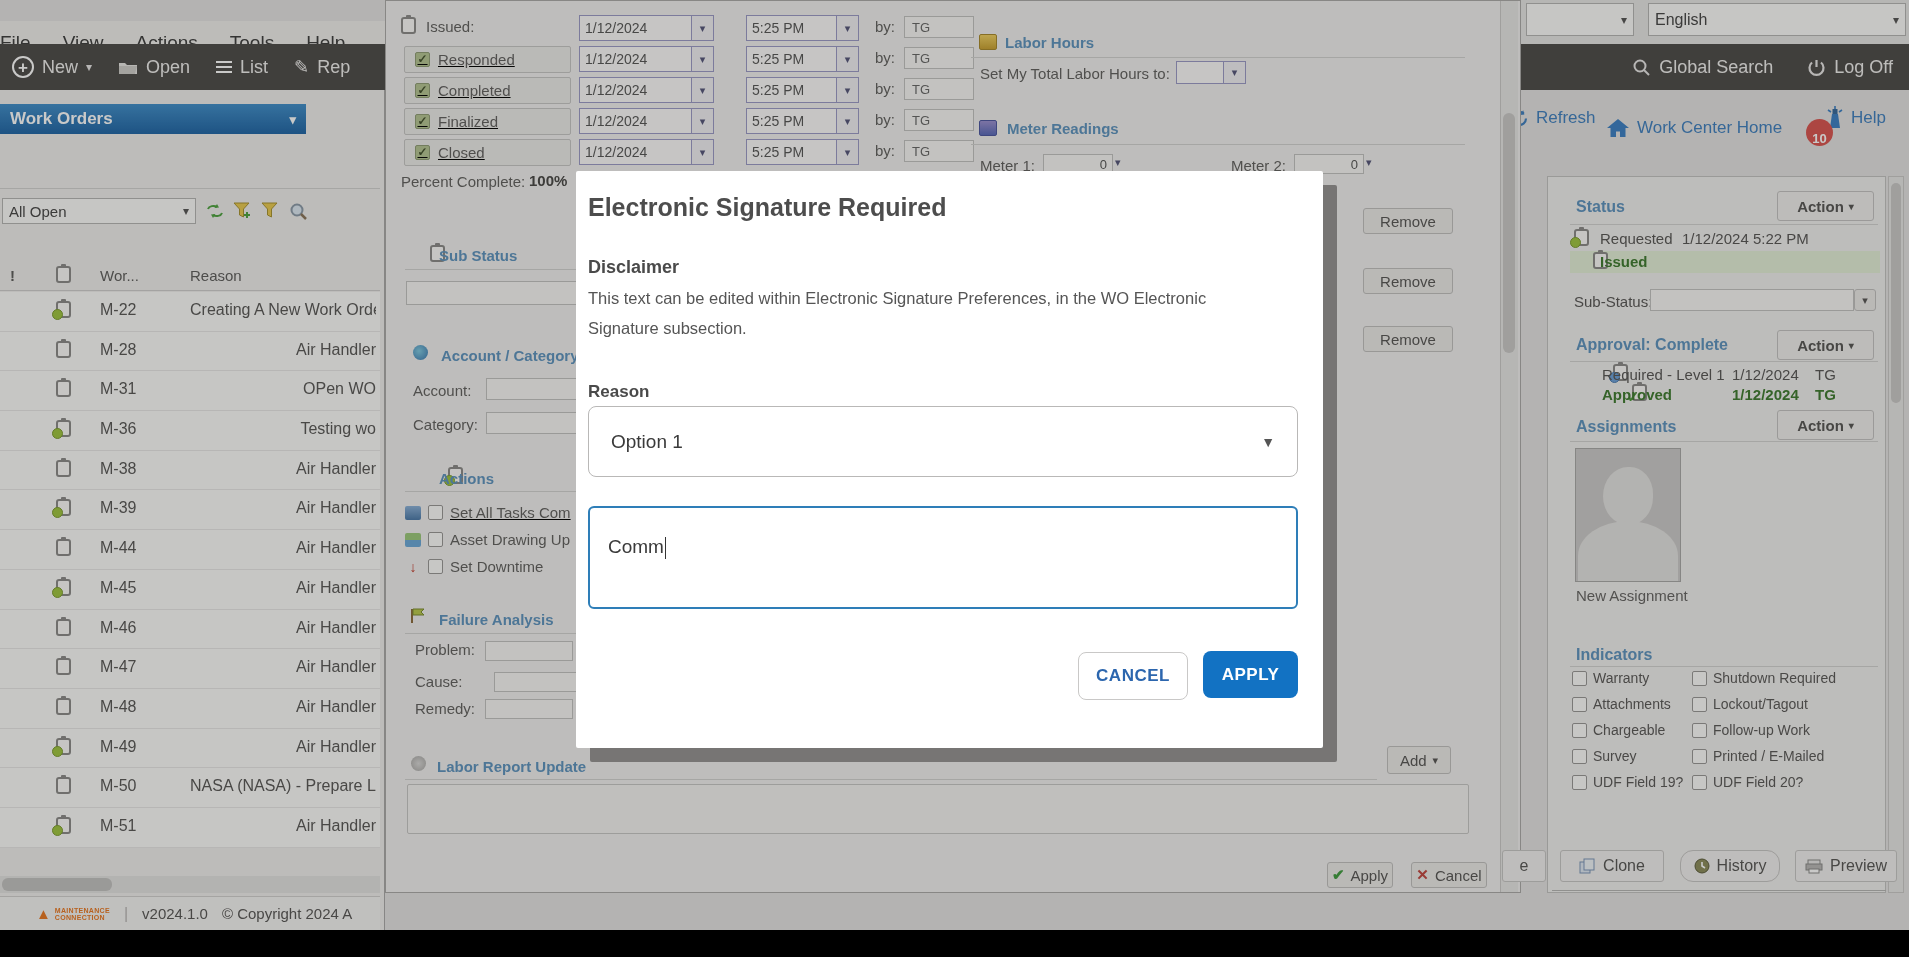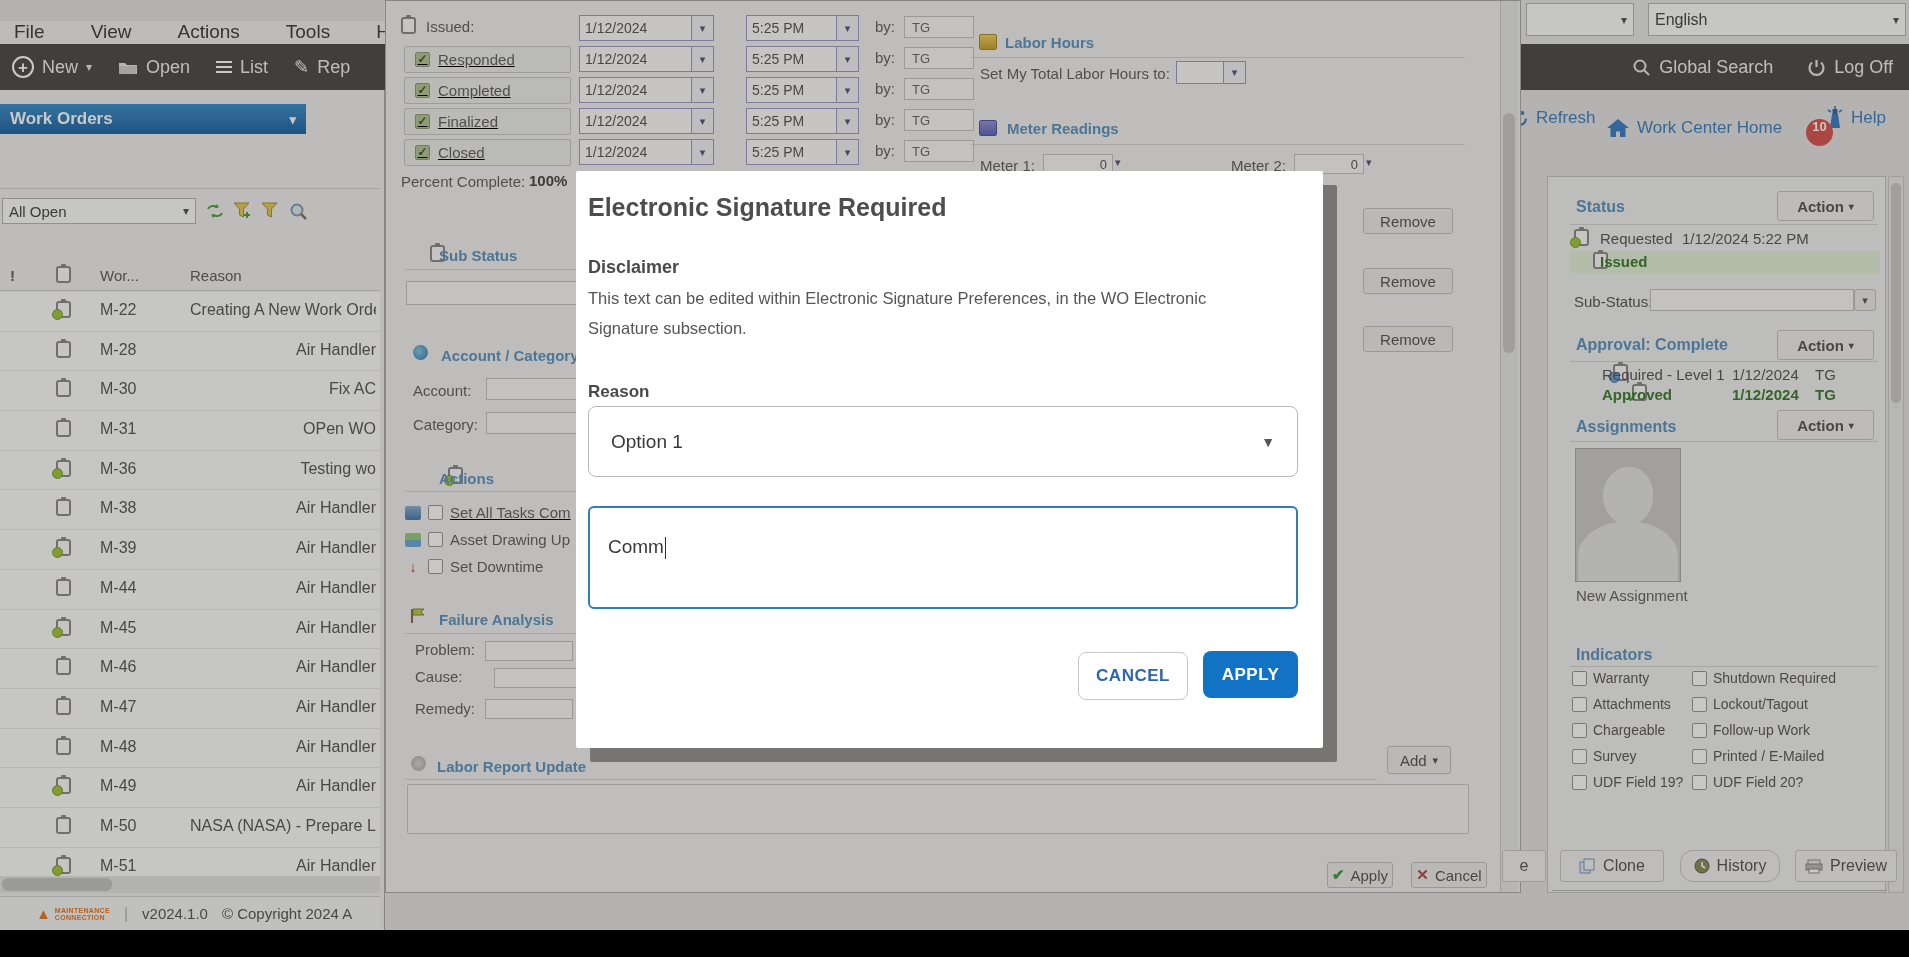--- a/index.html
+++ b/index.html
@@ -7,21 +7,21 @@
           font-family:"Liberation Sans",sans-serif;background:#e4e3e2;}
   .abs{position:absolute;}
 
   
   #dim{position:absolute;left:0;top:0;width:1909px;height:930px;background:rgba(30,28,26,.24);z-index:10;}
   #menubar{z-index:20;}
   #modal{z-index:30;}
   #blackbar{position:absolute;left:0;top:930px;width:1909px;height:27px;background:#000;z-index:40;}
 
   
-  #menubar{left:0;top:0;width:385px;height:44px;background:#efeeec;display:flex;align-items:flex-start;gap:46px;padding-left:14px;box-sizing:border-box;}
+  #menubar{left:0;top:0;width:385px;height:44px;background:#efeeec;display:flex;align-items:center;gap:32px;box-sizing:border-box;}
   #menubar span{font-size:19px;color:#3c3c3c;}
 
   
   .darkbar{background:#4c4a48;position:absolute;top:44px;height:46px;}
   #darkbar-left{left:0;width:385px;display:flex;align-items:center;gap:26px;padding-left:12px;box-sizing:border-box;overflow:hidden;}
   #darkbar-right{left:1521px;width:388px;display:flex;align-items:center;justify-content:flex-end;gap:34px;padding-right:16px;box-sizing:border-box;}
   .tbtn{display:flex;align-items:center;gap:8px;color:#f0efee;font-size:18px;white-space:nowrap;}
   .pluscirc{display:inline-flex;width:22px;height:22px;border:2px solid #fff;border-radius:50%;color:#fff;
             align-items:center;justify-content:center;font-size:17px;font-weight:bold;line-height:1;box-sizing:border-box;}
   .chev{font-size:12px;color:#e8e7e6;}
@@ -82,21 +82,21 @@
   .statbox{position:absolute;left:18px;width:167px;height:27px;background:#ecebe9;border:1px solid #c6c5c4;border-radius:2px;
            display:flex;align-items:center;gap:8px;padding-left:10px;box-sizing:border-box;text-decoration:underline;}
   #vscroll{position:absolute;left:1114px;top:0;width:18px;height:891px;background:#e7e6e5;border-left:1px solid #c9c8c7;box-sizing:border-box;}
   #vscroll .thumb{position:absolute;left:2px;width:12px;top:112px;height:240px;background:#c9c8c7;border-radius:6px;}
   .bigbox{position:absolute;background:#f3f2f1;border:1px solid #c6c5c4;border-radius:2px;}
 
   
   #righttop{position:absolute;left:1521px;top:0;width:388px;height:44px;background:#e7e6e5;}
   .qlink{position:absolute;display:flex;align-items:center;gap:7px;font-size:17px;color:#3f7fbf;white-space:nowrap;}
   #badge10{position:absolute;left:1806px;top:119px;width:27px;height:27px;border-radius:50%;background:#d9534f;color:#fff;
-           font-size:13px;font-weight:bold;display:flex;align-items:flex-start;justify-content:center;z-index:2;}
+           font-size:13px;font-weight:bold;display:flex;align-items:flex-end;justify-content:center;z-index:2;}
   #panel{position:absolute;left:1547px;top:176px;width:339px;height:717px;background:#f0efee;border:1px solid #c2c1c0;box-sizing:border-box;}
   #panel-scroll{position:absolute;left:1888px;top:176px;width:16px;height:717px;background:#e7e6e5;border:1px solid #c9c8c7;box-sizing:border-box;}
   #panel-scroll .thumb{position:absolute;left:2px;width:10px;top:6px;height:220px;background:#c9c8c7;border-radius:5px;}
   .action-btn{position:absolute;width:95px;height:28px;background:#efeeed;border:1px solid #c3c2c1;border-radius:3px;
               font-size:15px;font-weight:bold;color:#565554;display:flex;align-items:center;justify-content:center;gap:5px;}
   .ptext{font-size:15px;color:#565554;white-space:nowrap;}
   .pgreen{color:#3d7a2e;font-weight:bold;}
   #issued-hl{position:absolute;left:1570px;top:251px;width:310px;height:22px;background:#e4efd8;}
   #avatar{position:absolute;left:1575px;top:448px;width:104px;height:132px;background:#cbcac9;border:1px solid #a8a7a6;overflow:hidden;}
   #avatar .head{position:absolute;left:27px;top:18px;width:50px;height:58px;background:#e3e2e1;border-radius:50% 46% 48% 50%;}
@@ -259,25 +259,20 @@
           <span class="wo-id">M-22</span>
           <span class="wo-reason">Creating A New Work Order</span>
         </div>
         <div class="wo-row">
           <span class="clip rowclip"></span>
           <span class="wo-id">M-28</span>
           <span class="wo-reason">Air Handler</span>
         </div>
         <div class="wo-row">
           <span class="clip rowclip"></span>
-          <span class="wo-id">M-30</span>
-          <span class="wo-reason">Fix AC</span>
-        </div>
-        <div class="wo-row">
-          <span class="clip rowclip"></span>
           <span class="wo-id">M-31</span>
           <span class="wo-reason">OPen WO</span>
         </div>
         <div class="wo-row green">
           <span class="clip rowclip green"></span>
           <span class="wo-id">M-36</span>
           <span class="wo-reason">Testing wo</span>
         </div>
         <div class="wo-row">
           <span class="clip rowclip"></span>
@@ -489,21 +484,21 @@
         </svg>
     </span>
     <span class="hblue abs" style="left:53px;top:610px;">Failure Analysis</span>
     <div class="hr" style="left:19px;top:632px;width:172px;"></div>
     <div class="abs" style="left:29px;top:640px;width:163px;">
 
     <div style="display:flex;gap:10px;height:27px;">
           <span class="lbl" style="width:60px;">Problem:</span>
           <span class="inp" style="width:88px;height:20px;display:inline-block;"></span>
         </div>
-        <div style="display:flex;align-items:flex-start;gap:21px;height:27px;">
+        <div style="display:flex;align-items:center;gap:21px;height:27px;">
           <span class="lbl" style="width:60px;">Cause:</span>
           <span class="inp" style="width:88px;height:20px;display:inline-block;"></span>
         </div>
         <div style="display:flex;align-items:center;gap:10px;height:27px;">
           <span class="lbl" style="width:60px;">Remedy:</span>
           <span class="inp" style="width:88px;height:20px;display:inline-block;"></span>
         </div>
       </div>
 
     <span class="mini abs" style="left:25px;top:755px;background:radial-gradient(#d8d7d6,#a8a7a6);border-radius:50%;width:15px;height:15px;"></span>

